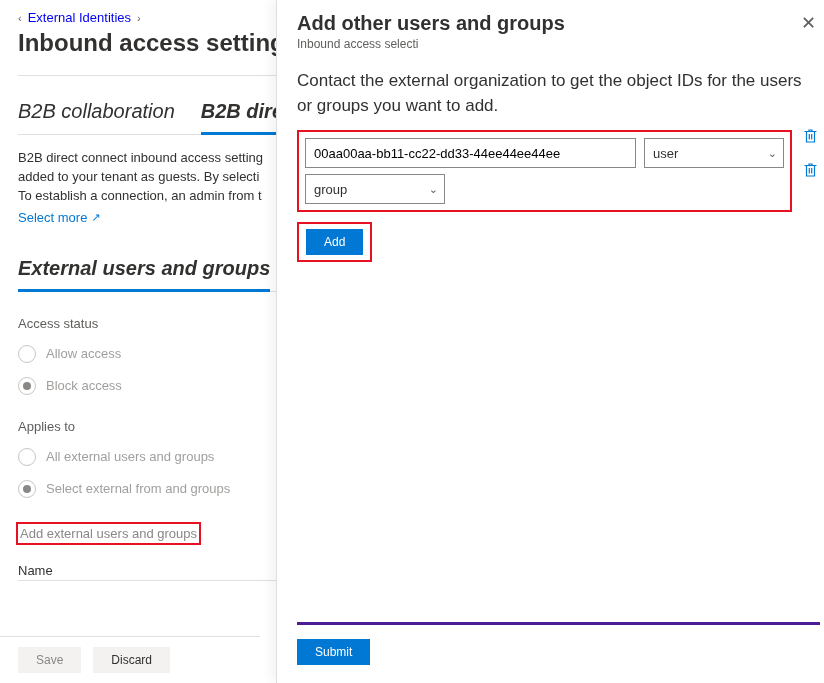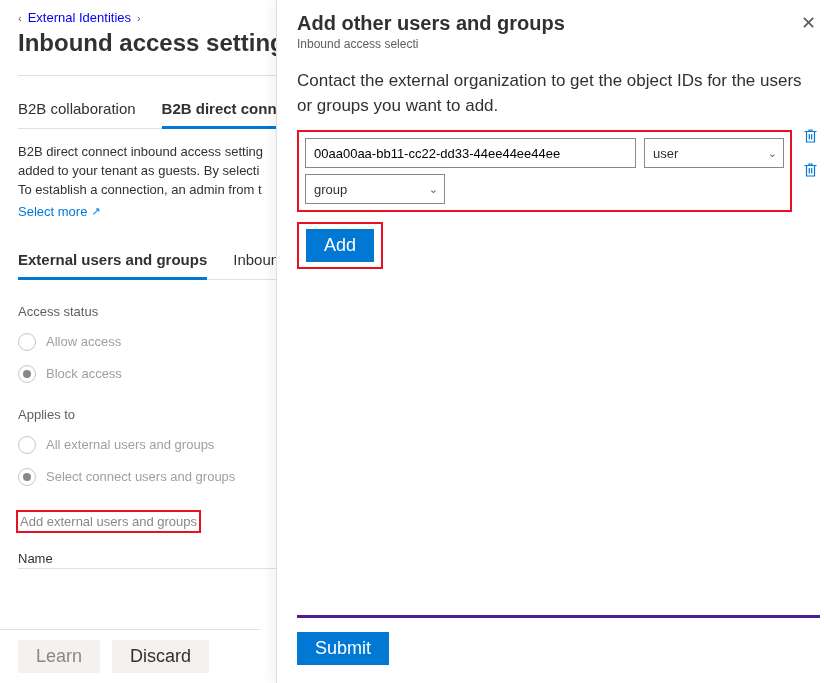--- a/index.html
+++ b/index.html
@@ -38,23 +38,24 @@
     .hr { border: none; border-top: 1px solid #e1dfdd; }
 
     .tabs1 {
       display: flex;
       gap: 26px;
       border-bottom: 1px solid #e1dfdd;
       margin-top: 14px;
     }
     .tab {
       padding: 10px 0 9px 0;
-      font-size: 15px;
+      font-size: 20px;
       color: #323130;
       cursor: pointer;
+      font-style: italic;
     }
     .tab.active {
       border-bottom: 3px solid #0078d4;
       font-weight: 600;
       margin-bottom: -1px;
     }
 
     .desc { margin-top: 14px; font-size: 13px; line-height: 1.45; }
     .learn-link { color: #0078d4; margin-top: 4px; display: inline-flex; align-items: center; gap:4px; }
     .learn-link .ext { font-size: 11px; }
@@ -85,21 +86,21 @@
     .hl-red-block { border:2px solid #e81123; display:inline-block; padding:5px 7px; }
 
     .name-hdr { margin-top:18px; font-size:13px; }
 
     .footer-bar {
       position:absolute; left:0; bottom:0; width:260px;
       padding:10px 18px; display:flex; gap:12px;
       border-top:1px solid #e1dfdd; background:#fff;
     }
     .btn {
-      padding:6px 18px; font-size:18px; border:none; cursor:pointer;
+      padding:6px 18px; font-size:12px; border:none; cursor:pointer;
     }
     .btn-primary { background:#0078d4; color:#fff; }
     .btn-secondary { background:#f3f2f1; color:#8a8886; }
     .btn-secondary.dark { color:#323130; }
 
     
     .flyout {
       position:absolute; top:0; right:0; bottom:0;
       width:548px; background:#fff;
       border-left:1px solid #e1dfdd;
@@ -191,32 +192,32 @@
 
   <div class="section-label">Applies to</div>
   <div class="radio-row disabled">
     <span class="radio"></span>
     <span>All external users and groups</span>
   </div>
   <div class="radio-row disabled">
     <span class="radio">
         <span class="dot"></span>
       </span>
-    <span>Select connect users and groups</span>
+    <span>Select external from and groups</span>
   </div>
 
   <div class="add-ext">
     <span class="hl-red">Add external users and groups</span>
   </div>
 
   <div class="name-hdr">Name</div>
   <hr class="hr" style="margin-top:2px;">
 
   <div class="footer-bar">
-    <button class="btn btn-secondary">Learn</button>
+    <button class="btn btn-secondary">Save</button>
     <button class="btn btn-secondary dark">Discard</button>
   </div>
 </div>
 
 <div class="flyout">
   <div class="fly-head">
     <div>
       <div class="fly-title">Add other users and groups</div>
       <div class="fly-sub">Inbound access selecti</div>
     </div>

